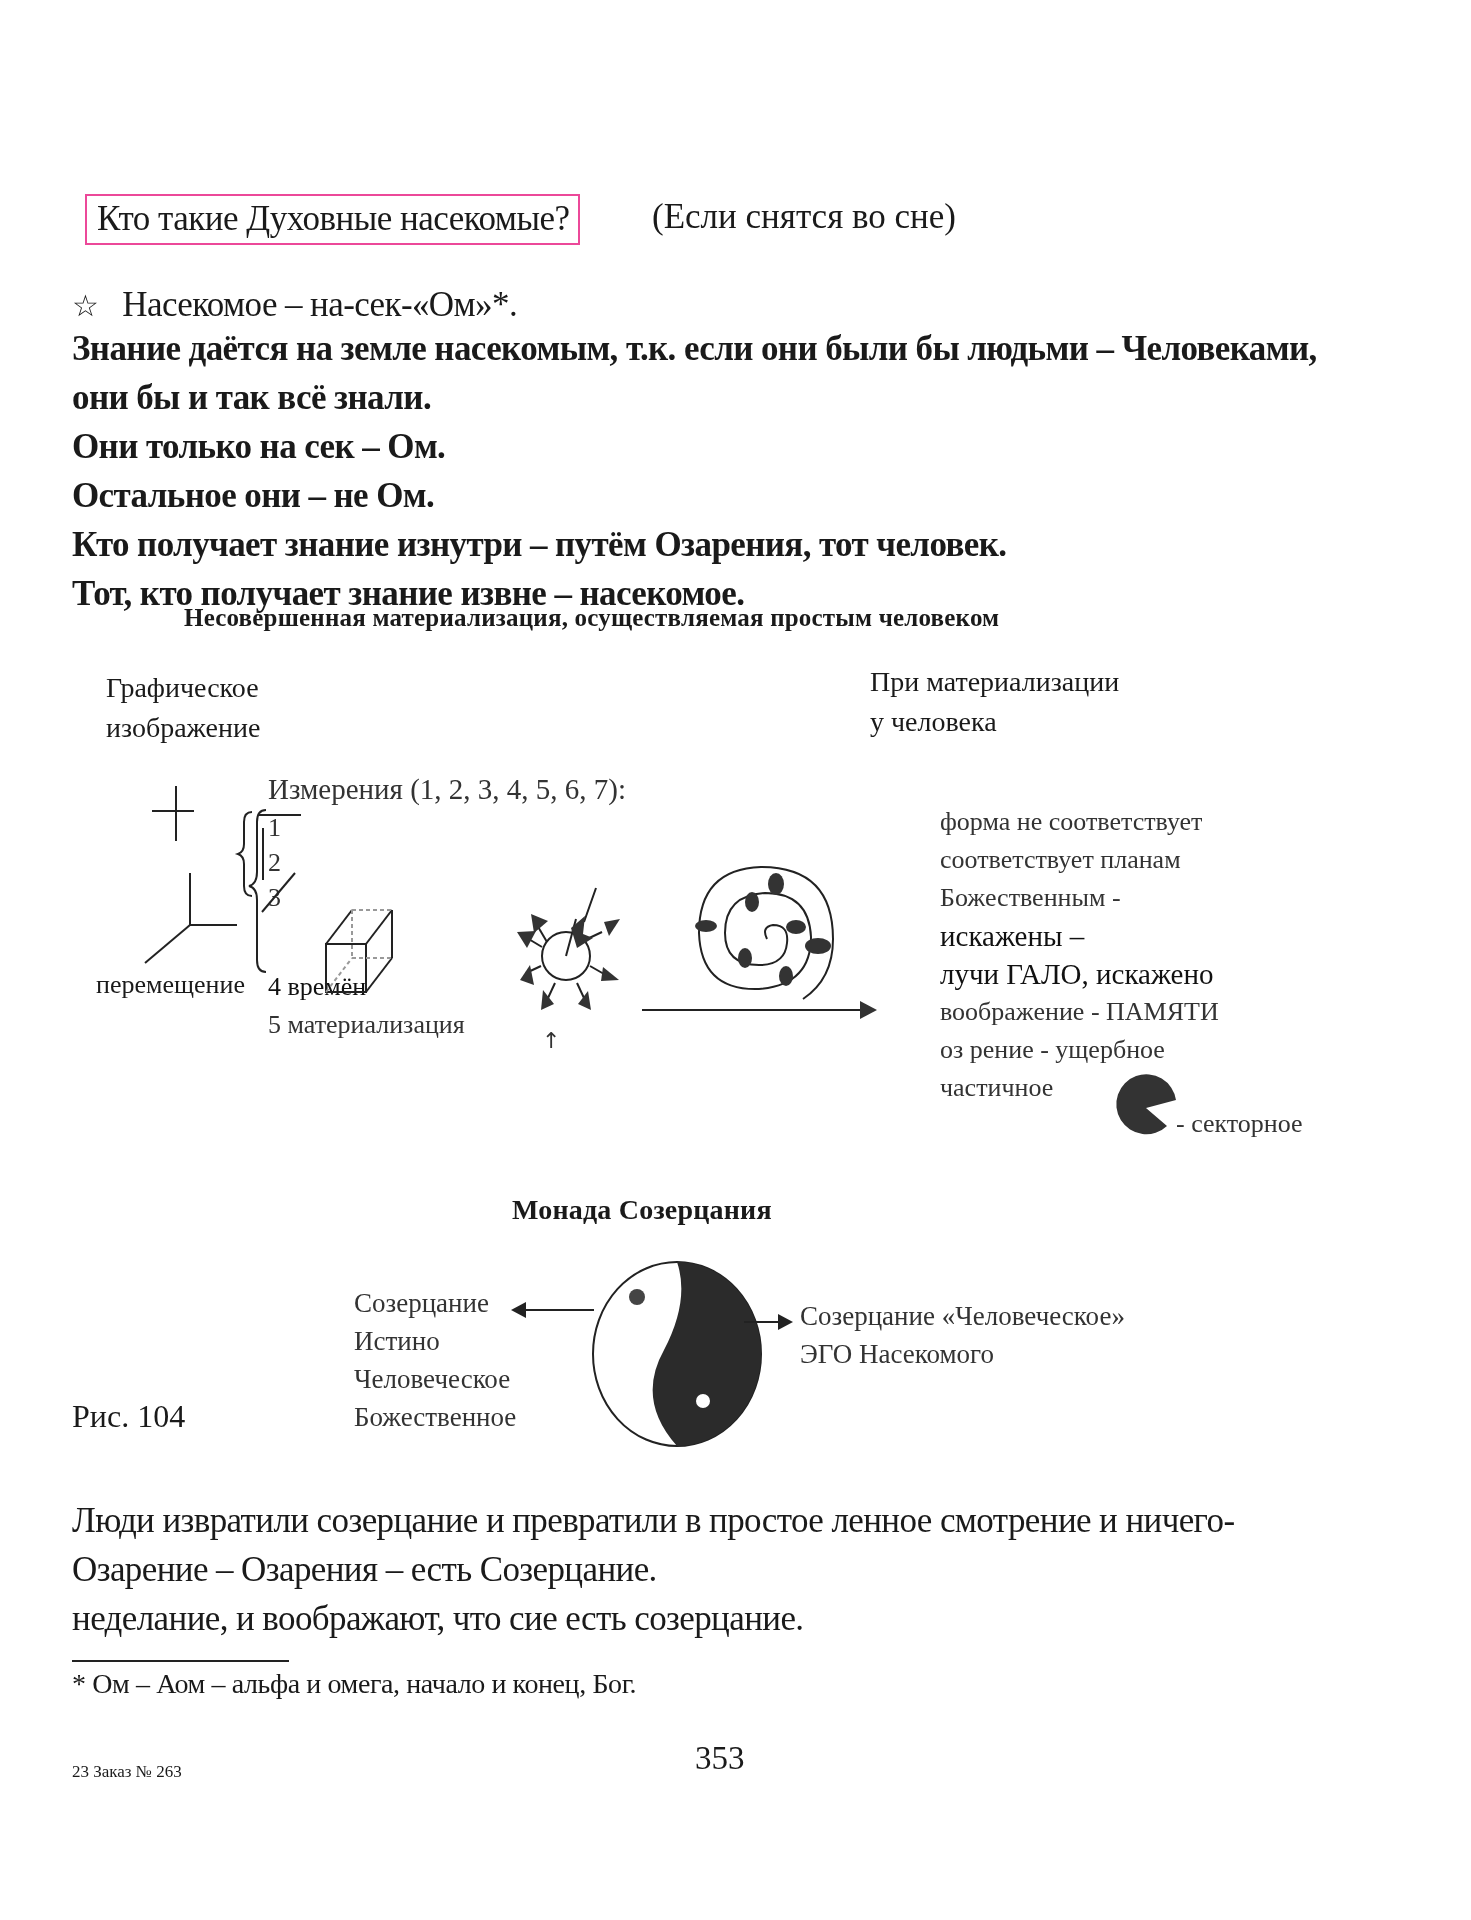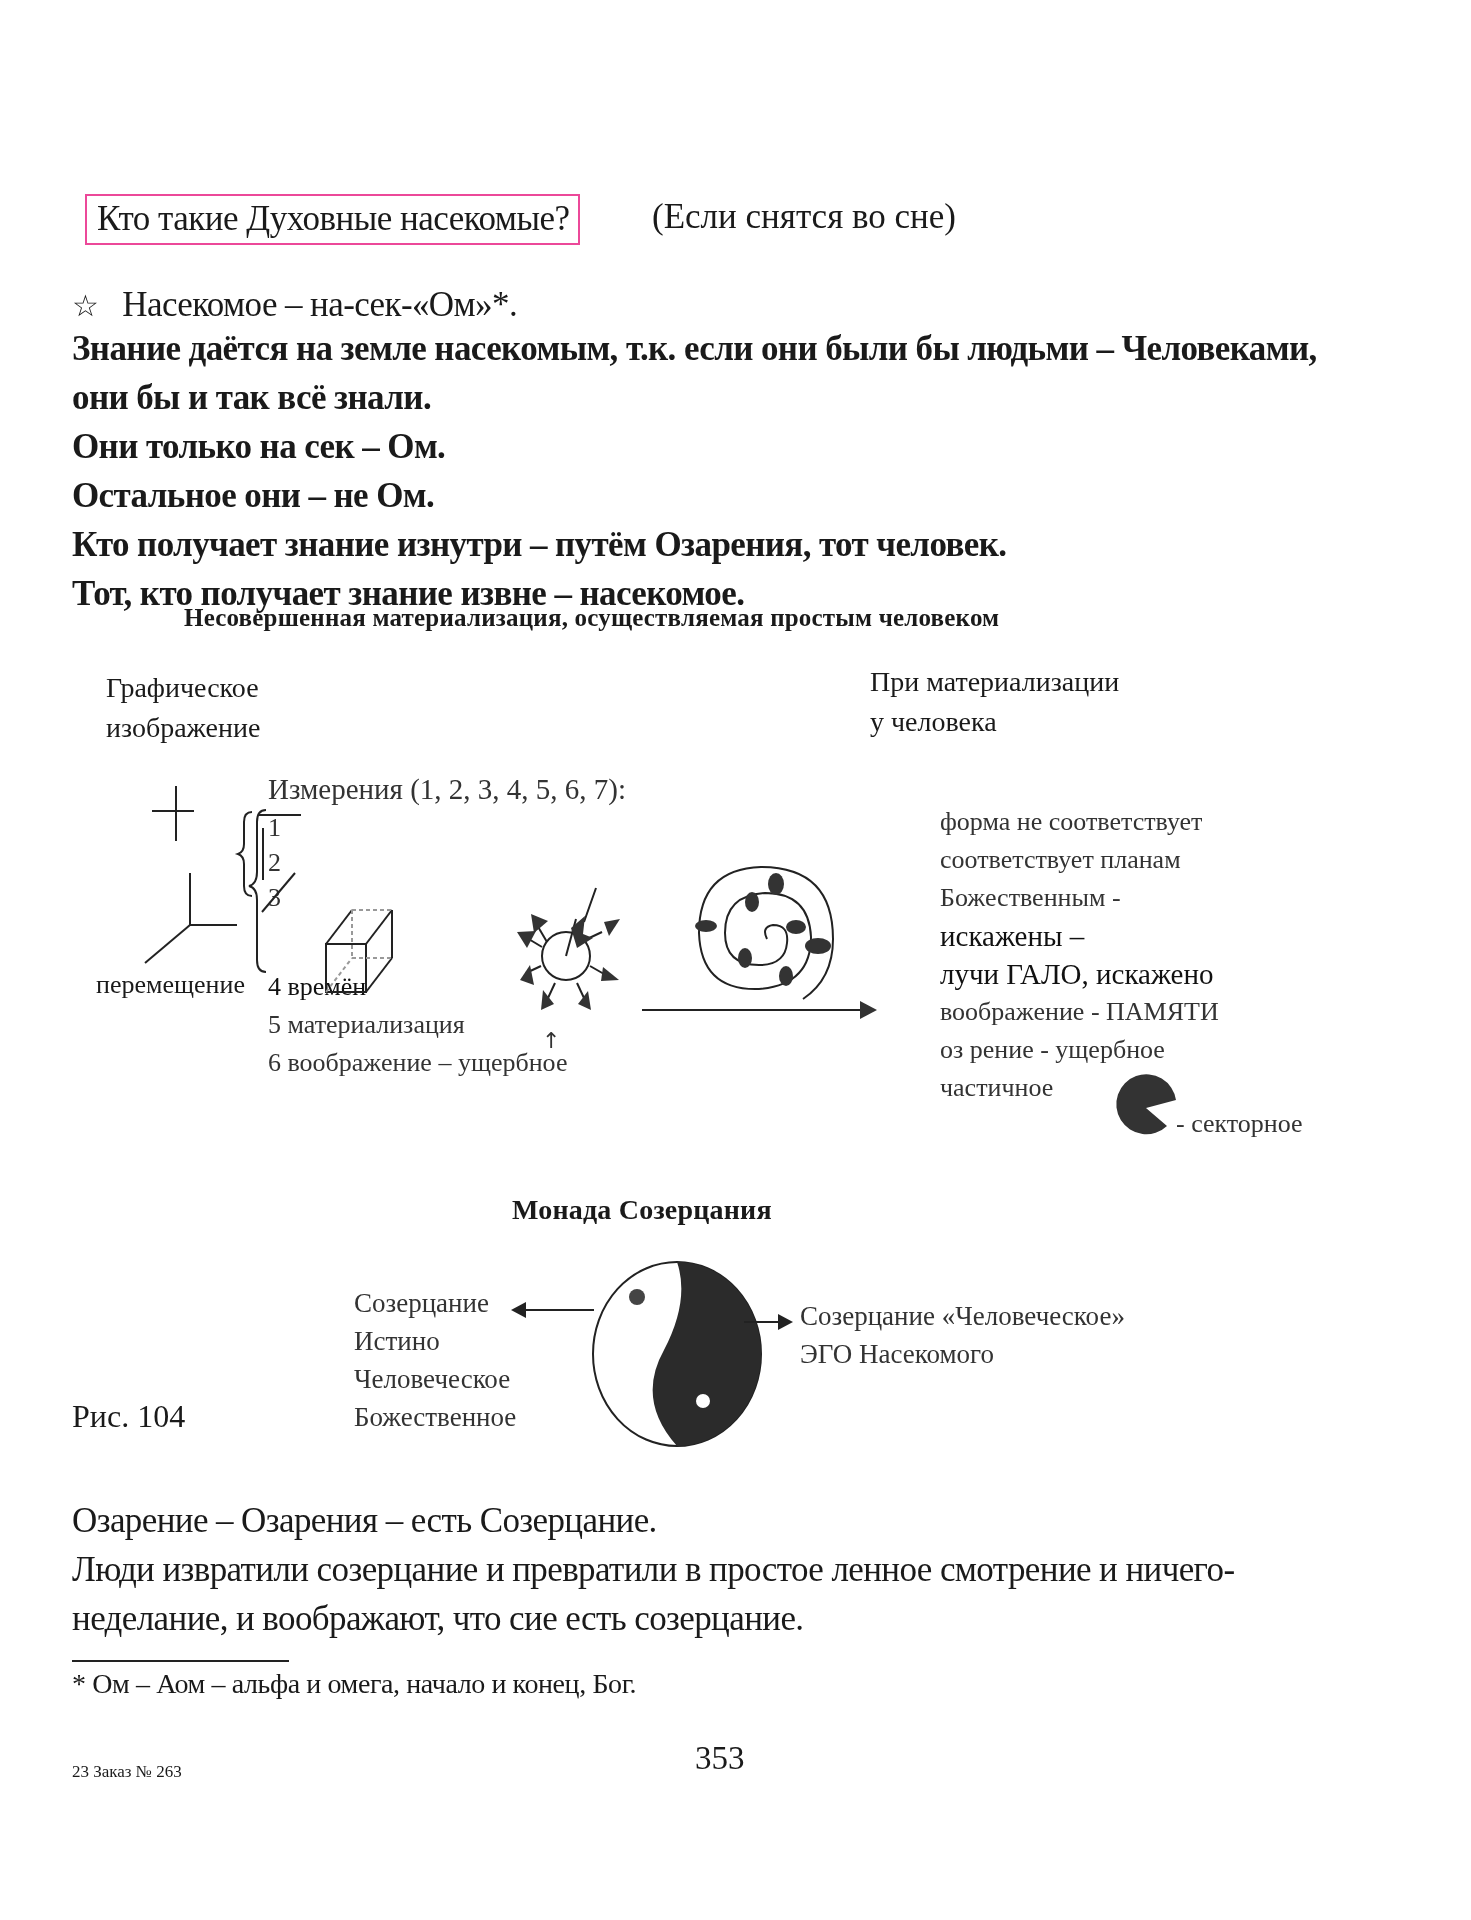--- a/index.html
+++ b/index.html
@@ -49,21 +49,20 @@
 <div class="abs thin" style="left:268px;top:810px;line-height:35px;">
   <div>1</div>
   <div>2</div>
   <div>3</div>
 </div>
 
 <div class="abs" style="left:96px;top:970px;font-size:26px;">перемещение</div>
 <div class="abs thin" style="left:268px;top:968px;">
   <div style="color:#111;">4 времён</div>
   <div>5 материализация</div>
-  <div>6 воображение – ущербное</div>
 </div>
 
 <div class="abs right-col" style="left:940px;top:803px;">
   <div>форма не соответствует</div>
   <div>соответствует планам</div>
   <div>Божественным -</div>
   <div class="dark">искажены –</div>
   <div class="dark">лучи ГАЛО, искажено</div>
   <div>воображение - ПАМЯТИ</div>
   <div>оз рение - ущербное</div>
@@ -167,22 +166,22 @@
   <div>Человеческое</div>
   <div>Божественное</div>
 </div>
 <div class="abs thin" style="left:800px;top:1297px;font-size:27px;line-height:38px;">
   <div>Созерцание «Человеческое»</div>
   <div>ЭГО Насекомого</div>
 </div>
 <div class="abs" style="left:72px;top:1398px;font-size:32px;">Рис. 104</div>
 
 <div class="abs body-text" style="left:72px;top:1496px;">
+  <div>Люди извратили созерцание и превратили в простое ленное смотрение и ничего-</div>
   <div>Озарение – Озарения – есть Созерцание.</div>
-  <div>Люди извратили созерцание и превратили в простое ленное смотрение и ничего-</div>
   <div>неделание, и воображают, что сие есть созерцание.</div>
 </div>
 
 <div class="abs" style="left:72px;top:1660px;width:217px;border-top:2px solid #222;"></div>
 <div class="abs" style="left:72px;top:1668px;font-size:28px;letter-spacing:-0.4px;">* Ом – Аом – альфа и омега, начало и конец, Бог.</div>
 
 <div class="abs" style="left:72px;top:1762px;font-size:17px;">23 Заказ № 263</div>
 <div class="abs" style="left:695px;top:1740px;font-size:33px;">353</div>
 
 </body></html>

